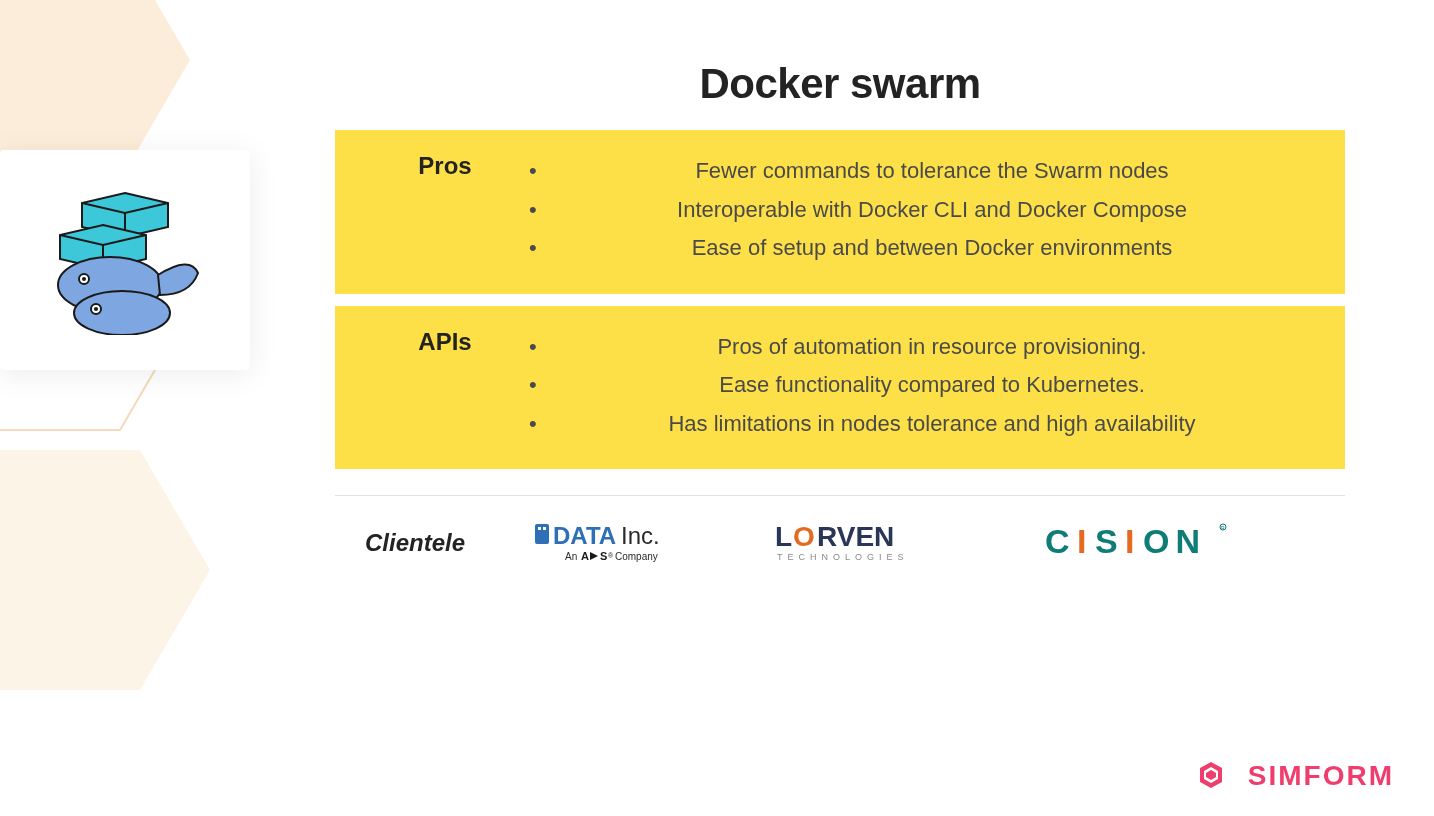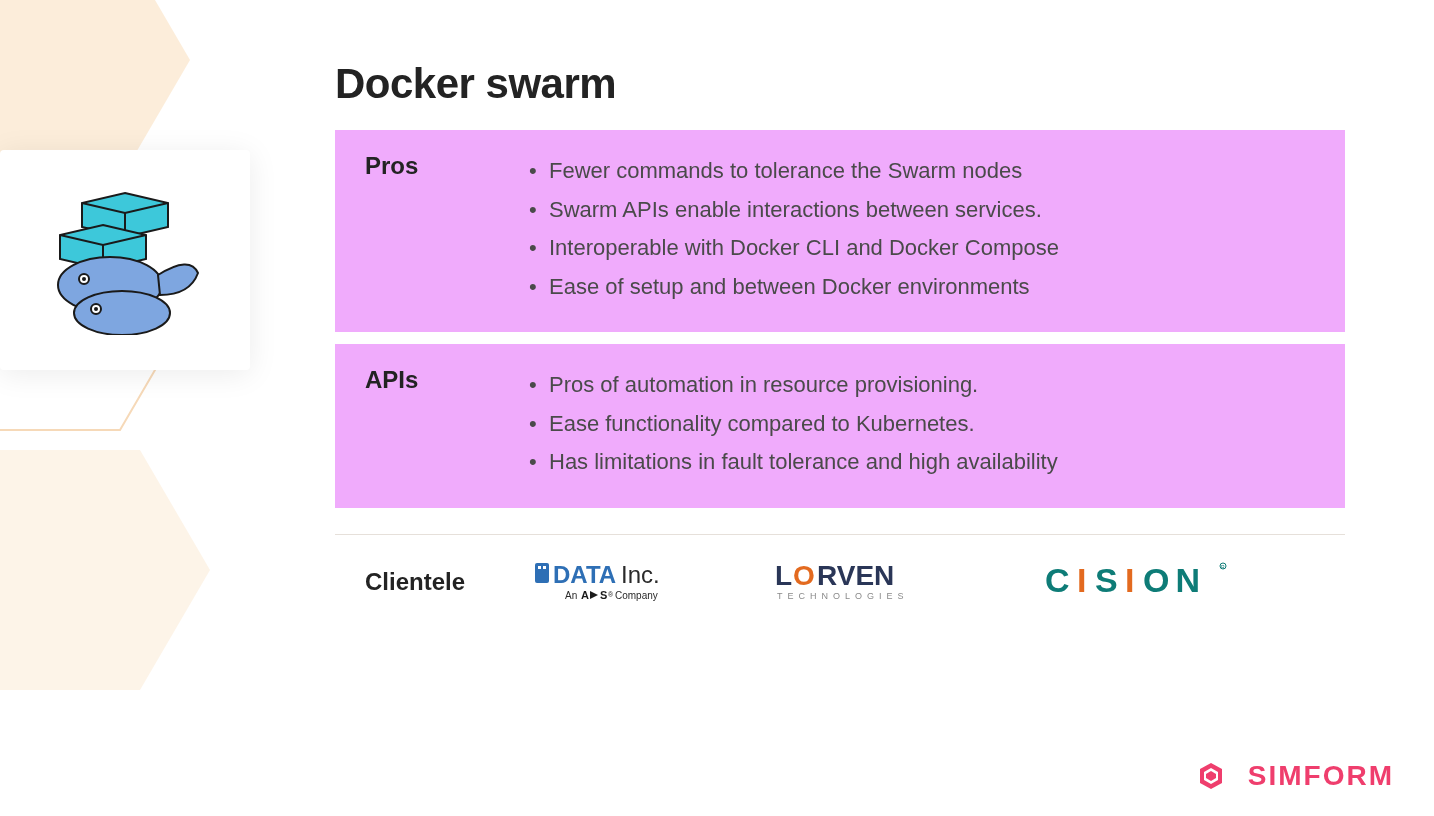--- a/index.html
+++ b/index.html
@@ -38,31 +38,32 @@
     justify-content: center;
   }
   .docker-swarm-icon { width: 170px; height: 150px; }
 
   .content {
     position: absolute;
     left: 335px;
     top: 60px;
     width: 1010px;
     z-index: 3;
+    text-align: center;
   }
   .title {
     font-size: 42px;
     font-weight: 700;
     color: #232323;
     margin-bottom: 22px;
     letter-spacing: -0.5px;
   }
 
   .section {
-    background: #f0abfc;
+    background: #fde047;
     padding: 22px 30px 26px 30px;
     display: flex;
     margin-bottom: 12px;
   }
   .section-label {
     font-size: 24px;
     font-weight: 700;
     color: #232323;
     width: 160px;
     flex-shrink: 0;
@@ -93,29 +94,29 @@
   .clientele-row {
     display: flex;
     align-items: center;
     gap: 70px;
     padding-left: 30px;
   }
   .clientele-label {
     font-size: 24px;
     font-weight: 700;
     color: #232323;
+    font-style: italic;
   }
   .client-logo { display: flex; flex-direction: column; align-items: center; }
 
   .brand-logo {
     position: absolute;
     right: 40px;
     bottom: 24px;
     display: flex;
-    align-items: center;
     gap: 22px;
     z-index: 5;
   }
   .brand-text {
     font-size: 28px;
     font-weight: 800;
     color: #EF3E6D;
     letter-spacing: 2px;
   }
 </style>
@@ -155,32 +156,31 @@
   </svg>
 </div>
 
 <div class="content">
   <h1 class="title">Docker swarm</h1>
 
   <div class="section">
     <div class="section-label">Pros</div>
     <ul class="section-list">
       <li>Fewer commands to tolerance the Swarm nodes</li>
-      <li>Swarm APIs enable interactions between services.</li>
       <li>Interoperable with Docker CLI and Docker Compose</li>
       <li>Ease of setup and between Docker environments</li>
     </ul>
   </div>
 
   <div class="section">
     <div class="section-label">APIs</div>
     <ul class="section-list">
       <li>Pros of automation in resource provisioning.</li>
       <li>Ease functionality compared to Kubernetes.</li>
-      <li>Has limitations in fault tolerance and high availability</li>
+      <li>Has limitations in nodes tolerance and high availability</li>
     </ul>
   </div>
 
   <hr class="divider">
 
   <div class="clientele-row">
     <div class="clientele-label">Clientele</div>
 
     <div class="client-logo">
       <svg width="170" height="50" viewBox="0 0 170 50">

